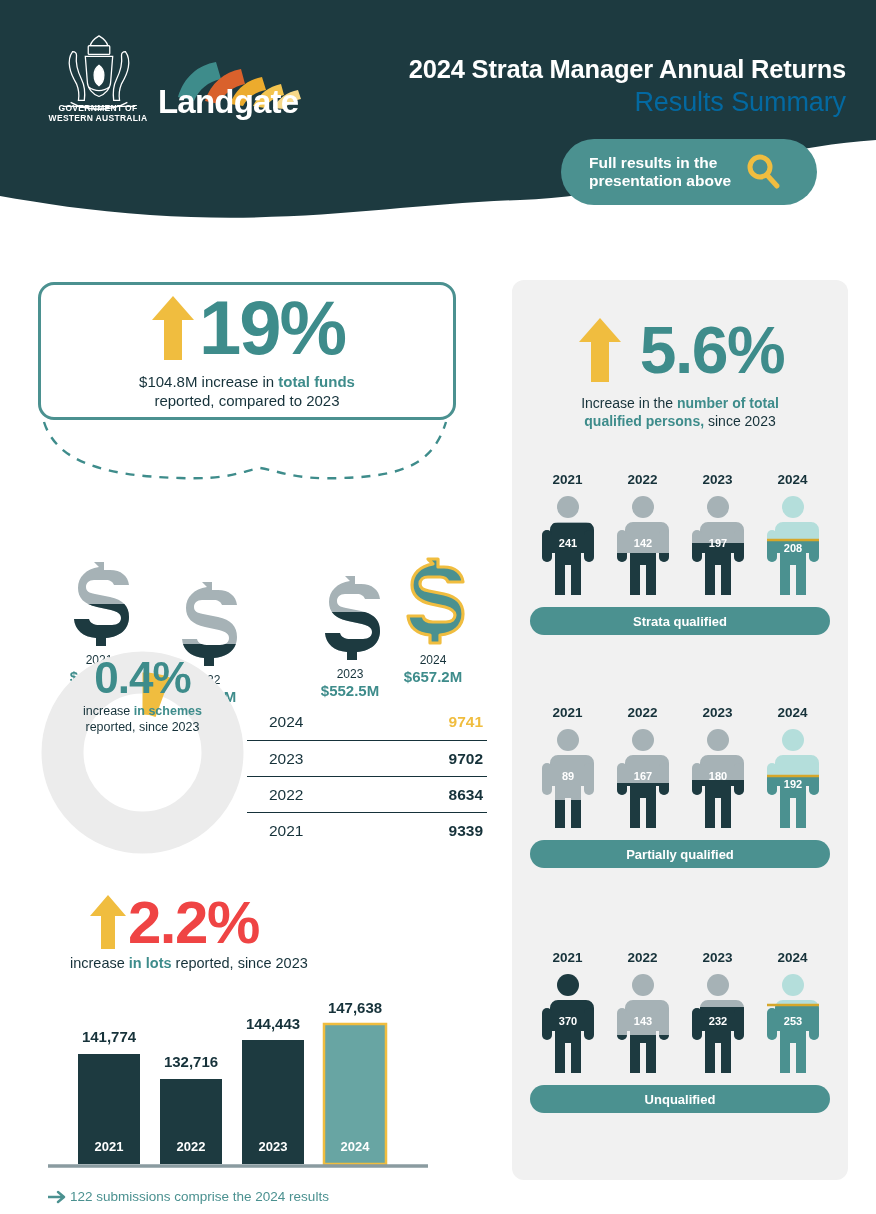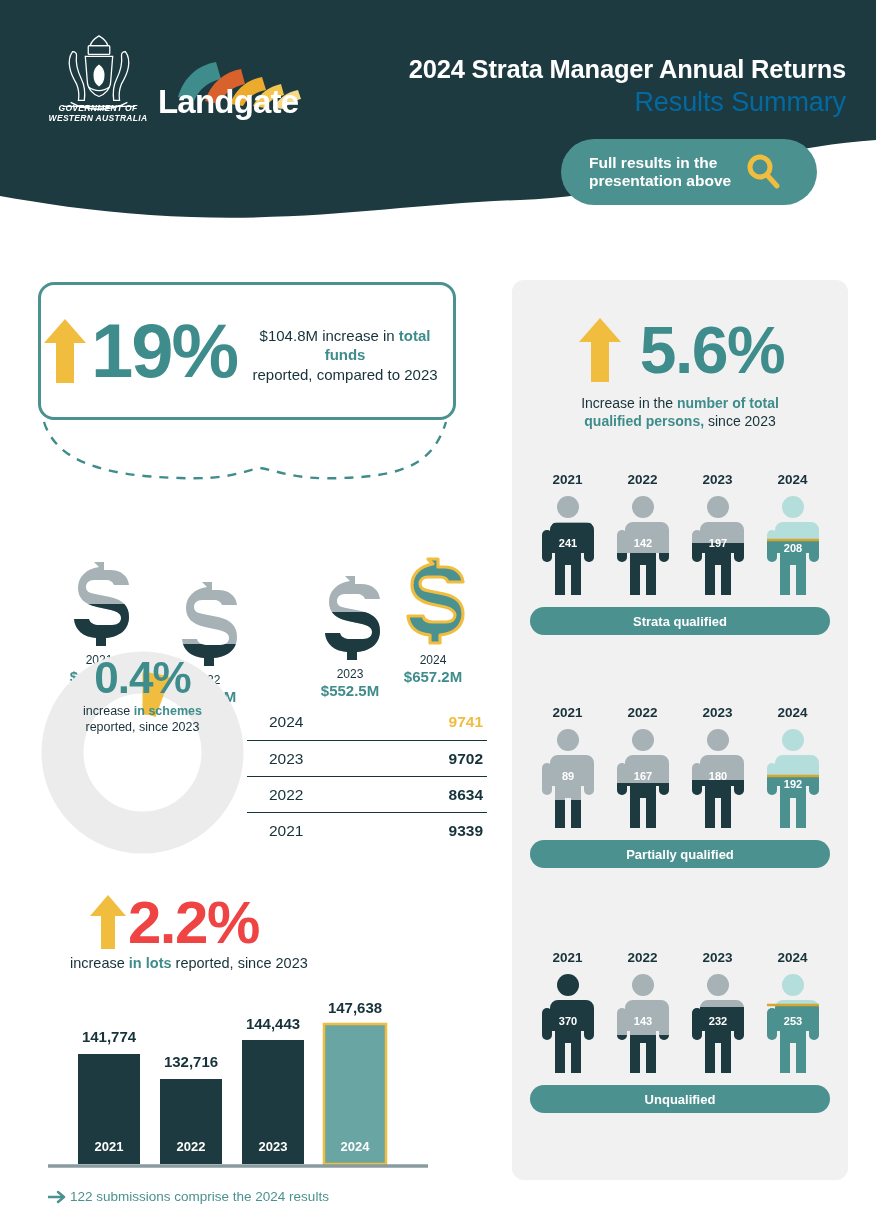--- a/index.html
+++ b/index.html
@@ -11,21 +11,21 @@
     overflow: hidden;
     color:#1d3a40;
   }
   
   .header-wrap { position:absolute; left:0; top:0; width:876px; height:230px; }
   .header-wave { position:absolute; left:0; top:0; width:876px; height:230px; }
   .crest { position:absolute; left:44px; top:30px; width:110px; height:90px; }
   .crest-caption {
     position:absolute; left:38px; top:104px; width:120px;
     text-align:center; color:#ffffff; font-size:8.5px; font-weight:bold;
-    letter-spacing:0.3px; line-height:1.15;font-style:italic;
+    letter-spacing:0.3px; line-height:1.15;
   }
   .landgate { position:absolute; left:172px; top:44px; width:160px; height:80px; }
   .landgate-word {
     position:absolute; left:158px; top:83px; color:#fff;
     font-size:33px; font-weight:bold; letter-spacing:-0.8px;
   }
   .title-block { position:absolute; right:30px; top:55px; text-align:right; }
   .title-main { color:#ffffff; font-size:25.5px; font-weight:bold; letter-spacing:-0.2px; }
   .title-sub  { color:#0369a1; font-size:27px; font-weight:400; margin-top:3px; letter-spacing:-0.1px;}
   .badge {
@@ -35,21 +35,21 @@
   }
   .badge-text { color:#ffffff; font-size:15.5px; font-weight:bold; line-height:1.18; }
   .badge-icon { width:40px; height:40px; flex:0 0 40px; }
 
   
   .left-col { position:absolute; left:0; top:232px; width:510px; height:982px; }
 
   .callout {
     position:absolute; left:38px; top:50px; width:418px; height:138px;
     border:3px solid #4b9190; border-radius:16px; background:#fff;
-    display:flex; align-items:center; justify-content:center;
+    display:flex; flex-direction:column; align-items:center; justify-content:center;
   }
   .big-row { display:flex; align-items:center; justify-content:center; gap:2px; }
   .arrow-up { width:48px; height:72px; flex:0 0 48px; }
   .big-pct { color:#3e8c8b; font-size:76px; font-weight:bold; line-height:0.9; letter-spacing:-2px; }
   .callout-sub { margin-top:8px; text-align:center; font-size:15px; line-height:1.28; color:#16323a; }
   .tealbold { color:#3e8c8b; font-weight:bold; }
 
   .dashes { position:absolute; left:30px; top:184px; width:460px; height:120px; }
 
   .dollars { position:absolute; left:30px; top:290px; width:470px; height:185px; }

